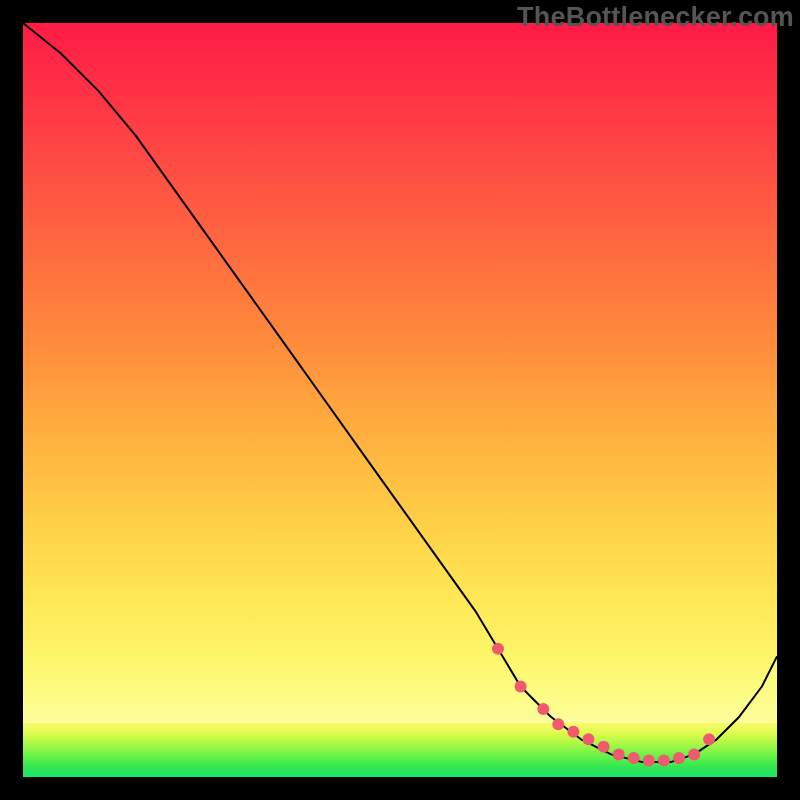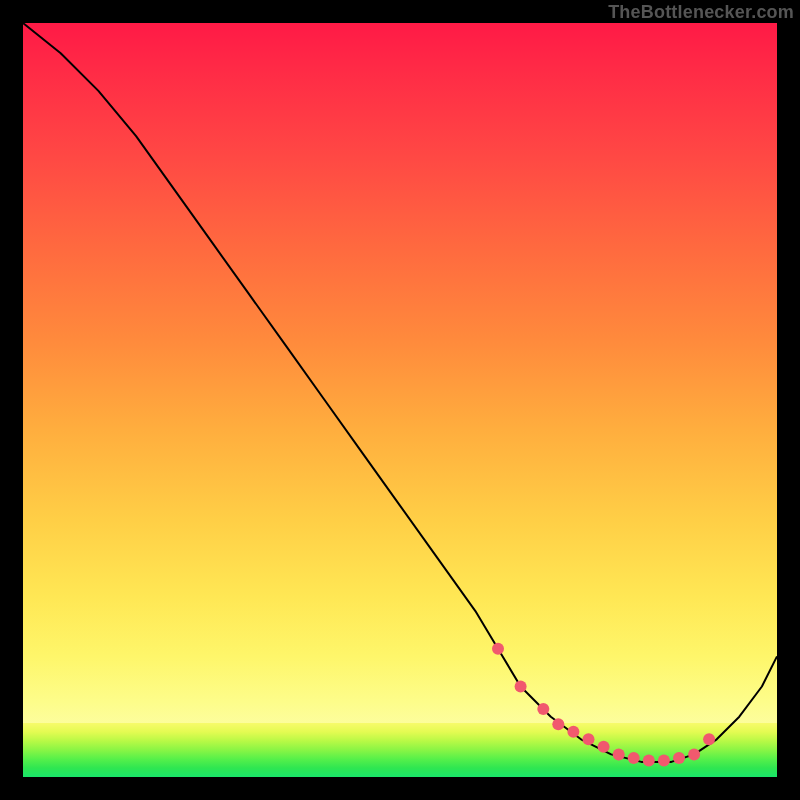--- a/index.html
+++ b/index.html
@@ -48,21 +48,21 @@
         #fef66a 84%,
         #fdfd8a 90%,
         #fcfeaa 95%,
         #fbffc4 100%);
   }
   .attribution {
     position: absolute;
     top: 2px;
     right: 6px;
     color: #555;
-    font-size: 18px;
+    font-size: 27px;
     font-weight: 600;
     letter-spacing: 0.2px;
     user-select: none;
   }
   svg.curve {
     position: absolute;
     left: 0;
     top: 0;
     width: 754px;
     height: 754px;

